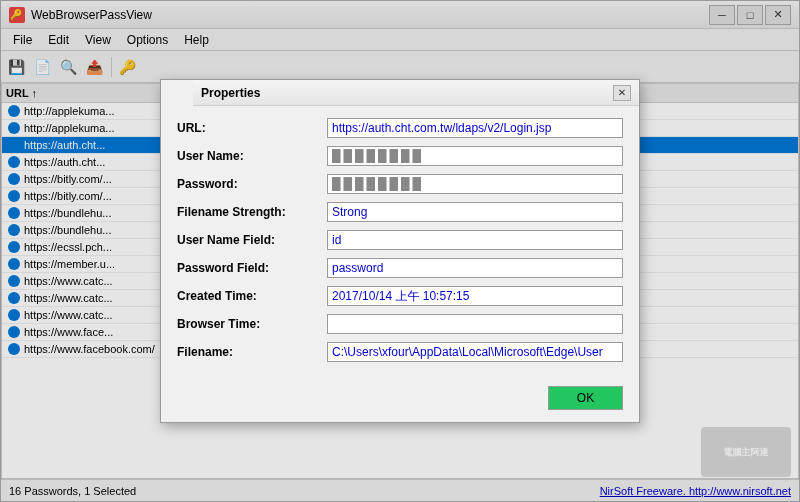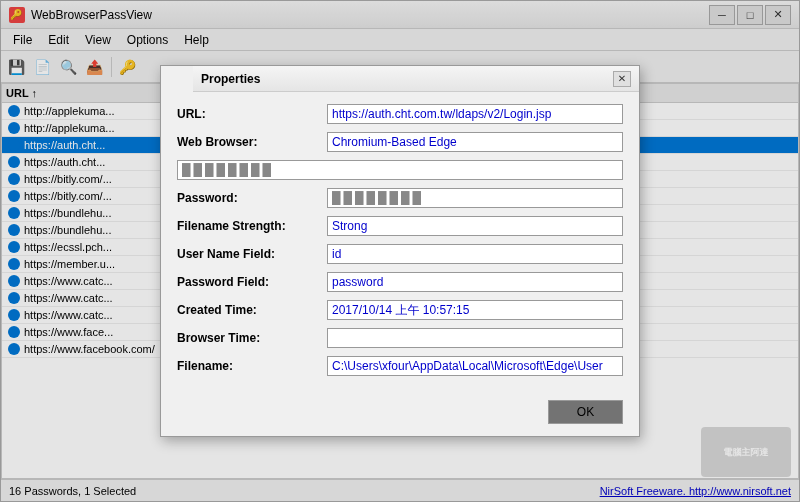--- a/index.html
+++ b/index.html
@@ -258,21 +258,21 @@
       outline: none;
     }
     .dialog-footer {
       display: flex;
       justify-content: flex-end;
       padding: 4px 16px 12px;
     }
     .ok-button {
       width: 75px;
       height: 24px;
-      background: #737373;
+      background: #22c55e;
       border: 1px solid #999;
       cursor: pointer;
       font-size: 12px;
       display: flex;
       align-items: center;
       justify-content: center;
     }
 
     
     .watermark {
@@ -422,26 +422,23 @@
         <span class="dialog-title">Properties</span>
         <button class="dialog-close">✕</button>
       </div>
       <div class="dialog-body">
 
         <div class="dialog-row">
           <span class="dialog-label">URL:</span>
           <input class="dialog-input" type="text" style="color: rgb(0, 0, 204);" value="https://auth.cht.com.tw/ldaps/v2/Login.jsp">
         </div>
 
-        <div class="dialog-row">
-          <span class="dialog-label">Web Browser:</span>
-          <input class="dialog-input" type="text" style="color: rgb(0, 0, 204);" value="Chromium-Based Edge">
-        </div>
-
-        <div class="dialog-row">
+
+        <div class="dialog-row">
+          <span class="dialog-label">User Name:</span>
           <input class="dialog-input" type="text" value="████████" style="color: rgb(136, 136, 136); letter-spacing: 3px;">
         </div>
 
         <div class="dialog-row">
           <span class="dialog-label">Password:</span>
           <input class="dialog-input" type="text" value="████████" style="color: rgb(136, 136, 136); letter-spacing: 3px;">
         </div>
 
         <div class="dialog-row">
           <span class="dialog-label">Filename Strength:</span>

